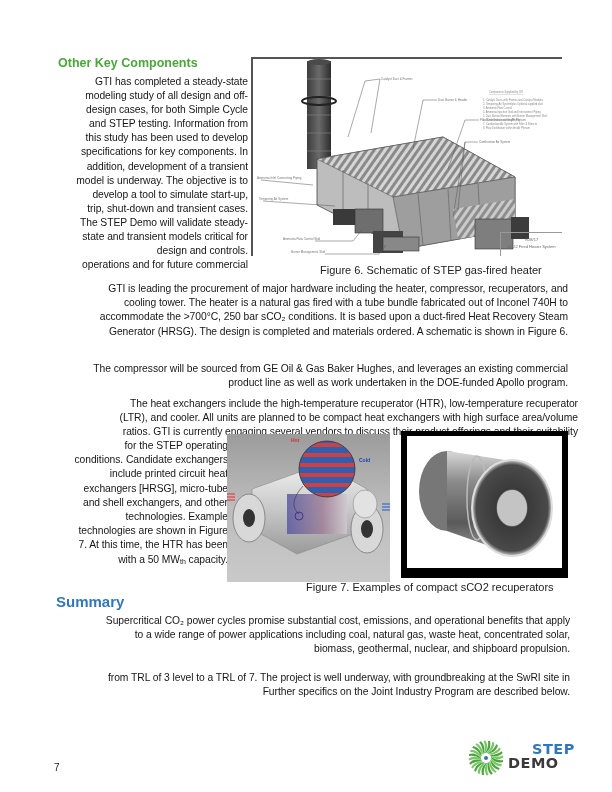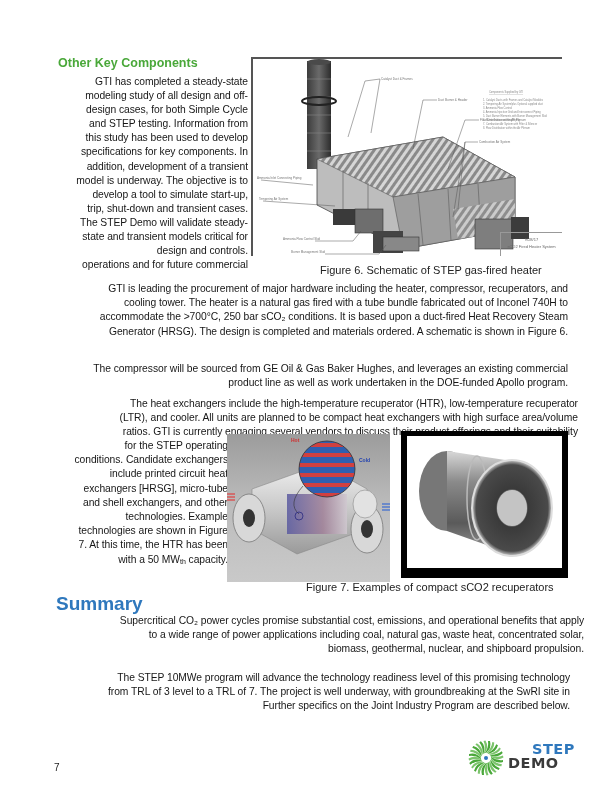--- a/index.html
+++ b/index.html
@@ -18,21 +18,21 @@
       text-align: right;
     }
     .h-green {
       position: absolute; left: 58px; top: 56px;
       font-family: "Liberation Sans", sans-serif;
       font-weight: bold; font-size: 12.5px; color: #4aa83a;
     }
     .h-blue {
       position: absolute; left: 56px; top: 593px;
       font-family: "Liberation Sans", sans-serif;
-      font-weight: bold; font-size: 19px; color: #2f78bd;
+      font-weight: bold; font-size: 15px; color: #2f78bd;
     }
     .caption {
       position: absolute;
       font-family: "Liberation Sans", sans-serif;
       font-size: 11px; color: #222;
     }
 
     
     .fig6 {
       position: absolute; left: 251px; top: 57px; width: 311px; height: 199px;
@@ -294,28 +294,27 @@
         <ellipse cx="70" cy="62" rx="10" ry="42" fill="none" stroke="#bbb" stroke-width="1.5"></ellipse>
         <ellipse cx="105" cy="72" rx="40" ry="48" fill="url(#face)" stroke="#ddd" stroke-width="2"></ellipse>
         <ellipse cx="105" cy="72" rx="15" ry="18" fill="#c4c4c4"></ellipse>
       </svg>
     </div>
   </div>
   <div class="caption" style="left:296px; top:581px;margin-left:10px;">Figure 7. Examples of compact sCO2 recuperators</div>
 
   <div class="h-blue">Summary</div>
 
-  <div class="body-text" style="left:69px; top:614px; width:515px;">
+  <div class="body-text" style="left:55px; top:614px; width:515px;">
     <div>Supercritical CO₂ power cycles promise substantial cost, emissions, and operational benefits that apply</div>
     <div>to a wide range of power applications including coal, natural gas, waste heat, concentrated solar,</div>
     <div>biomass, geothermal, nuclear, and shipboard propulsion.</div>
   </div>
 
   <div class="body-text" style="left:55px; top:671px; width:515px;">
-    <div>The STEP 10MWe program will advance the technology readiness level of this promising technology</div>
     <div>from TRL of 3 level to a TRL of 7. The project is well underway, with groundbreaking at the SwRI site in</div>
     <div>Further specifics on the Joint Industry Program are described below.</div>
   </div>
 
   <div class="page-num">7</div>
 
   <div class="logo">
     <svg width="40" height="36" viewBox="0 0 40 36" style="position:absolute; left:0; top:0;">
       <g transform="translate(20,18)" id="swirl">
           <path d="M0,-5 Q6,-10 4,-17 L2,-17 Q3,-11 -1,-5 Z" fill="#4aa83a" transform="rotate(0)"></path>

